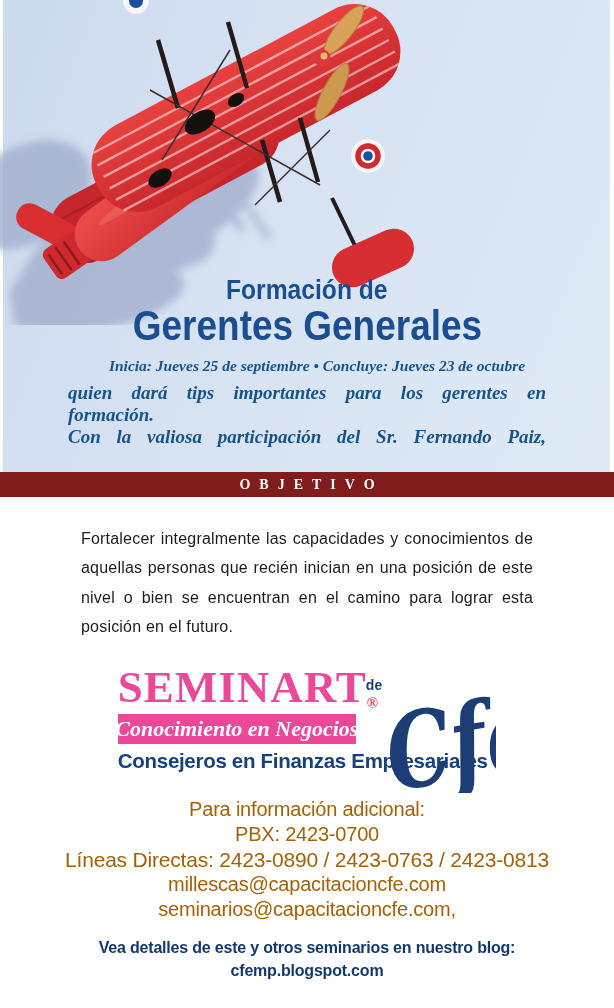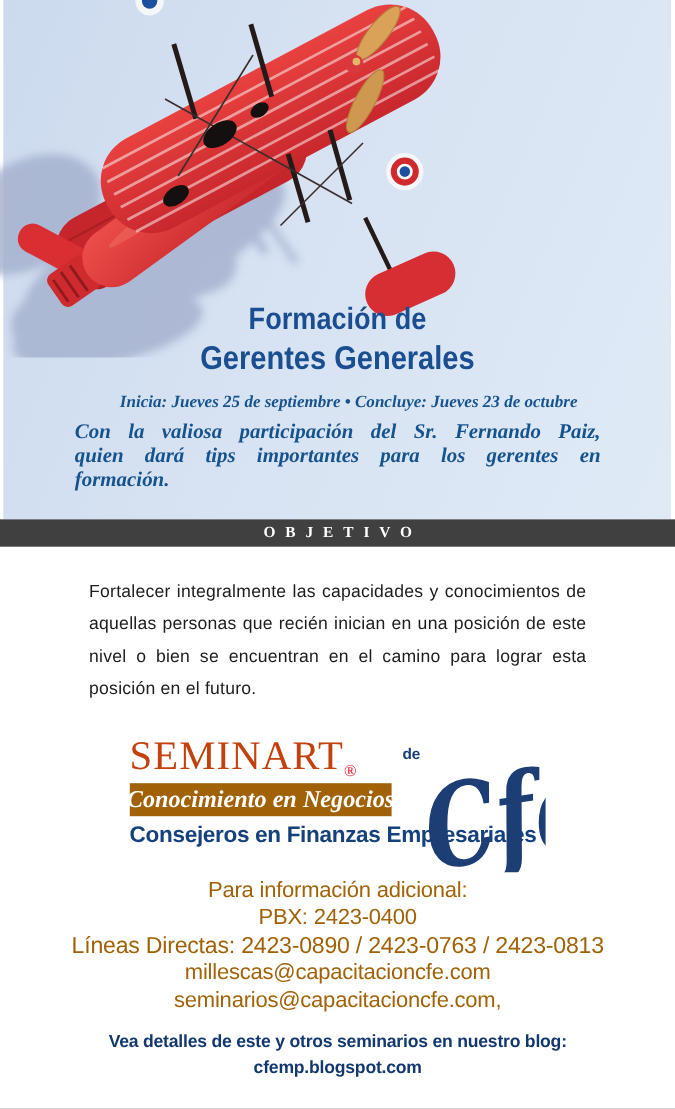--- a/index.html
+++ b/index.html
@@ -16,35 +16,35 @@
   }
   .plane-svg{position:absolute;top:0;left:0;}
   .hero-text{position:relative;padding-top:256px;text-align:center;}
   .programa{
     font-family:"Liberation Serif",serif;
     font-size:37px;line-height:40px;color:#e2121f;
     letter-spacing:7px;padding-left:7px;font-weight:500;
   }
   .cond{display:inline-block;transform:scaleX(0.88);transform-origin:50% 50%;white-space:nowrap;}
   .subtitle{font-weight:bold;font-size:28px;line-height:31px;color:#1a4e90;margin-top:18px;}
-  .title{font-weight:bold;font-size:30px;line-height:42px;color:#1a4e90;text-align:center;}
+  .title{font-weight:bold;font-size:42px;line-height:42px;color:#1a4e90;text-align:center;}
   .dates{
     font-family:"Liberation Serif",serif;font-style:italic;font-weight:600;
     font-size:15.5px;line-height:18px;color:#16538d;margin-top:10px;padding-left:20px;
   }
   .participation{
     width:478px;margin:7px auto 0;
     font-family:"Liberation Serif",serif;font-style:italic;font-weight:bold;
     font-size:19px;line-height:22px;color:#16538d;
     word-spacing:0.32em;
   }
   .participation div{text-align:justify;text-align-last:justify;}
   
   .objetivo-bar{
-    width:614px;height:25px;background:#404040;
+    width:614px;height:25px;background:#7f1d1d;
     display:flex;align-items:center;justify-content:center;
   }
   .objetivo-bar span{
     font-family:"Liberation Serif",serif;font-weight:bold;
     color:#ffffff;font-size:14px;letter-spacing:9px;padding-left:9px;
   }
   
   .objective-text{
     width:452px;margin:27px auto 0;
     font-size:16px;line-height:29.3px;color:#1c1c1c;
@@ -52,26 +52,26 @@
     letter-spacing:0.2px;
   }
   
   .logo{
     width:614px;margin-top:14px;height:138px;
     display:flex;justify-content:center;align-items:flex-start;
   }
   .logo-left{width:238px;padding-top:10px;}
   .brand-row{white-space:nowrap;}
   .brand{
-    font-family:"Liberation Serif",serif;font-size:37px;line-height:45px;
-    color:#c2410c;letter-spacing:1px;font-weight:400;
+    font-family:"Liberation Serif",serif;font-size:45px;line-height:45px;
+    color:#ec4899;letter-spacing:1px;font-weight:700;
   }
   .reg{font-family:"Liberation Serif",serif;color:#e3101c;font-size:15px;vertical-align:-6px;}
   .tag-banner{
-    margin-top:2px;background:#a16207;height:30px;
+    margin-top:2px;background:#ec4899;height:30px;
     display:flex;align-items:center;justify-content:center;
   }
   .tag-banner span{
     font-family:"Liberation Serif",serif;font-style:italic;font-weight:600;
     color:#ffffff;font-size:22px;white-space:nowrap;
   }
   .descriptor{
     margin-top:5px;font-weight:bold;font-size:20.5px;color:#15417c;
     white-space:nowrap;letter-spacing:-0.3px;
   }
@@ -200,22 +200,22 @@
         <circle cx="322" cy="58" r="8.5" fill="#d8393c"></circle>
         <circle cx="324" cy="56" r="3.5" fill="#e8b469"></circle>
       </g>
     </svg>
 
     <div class="hero-text">
       <div class="subtitle"><span class="cond">Formación de</span></div>
       <div class="title"><span class="cond">Gerentes Generales</span></div>
       <div class="dates">Inicia: Jueves 25 de septiembre • Concluye: Jueves 23 de octubre</div>
       <div class="participation">
+        <div>quien dará tips importantes para los gerentes en formación.</div>
         <div>Con la valiosa participación del Sr. Fernando Paiz,</div>
-        <div>quien dará tips importantes para los gerentes en formación.</div>
       </div>
     </div>
   </header>
 
   <div class="objetivo-bar">
     <span>OBJETIVO</span>
   </div>
 
   <main>
 
@@ -236,21 +236,21 @@
         <svg class="cfe-svg" width="118" height="138" viewBox="0 0 118 138" aria-hidden="true">
           <g transform="rotate(-9 59 69)">
             <text x="6" y="128" transform="scale(0.78 1)">Cfe</text>
           </g>
         </svg>
       </div>
     </div>
 
     <div class="contact">
       <div class="c-line">Para información adicional:</div>
-      <div class="c-line">PBX: 2423-0400</div>
+      <div class="c-line">PBX: 2423-0700</div>
       <div class="c-line c-wide">Líneas Directas: 2423-0890 / 2423-0763 / 2423-0813</div>
       <div class="c-line">millescas@capacitacioncfe.com</div>
       <div class="c-line">seminarios@capacitacioncfe.com,</div>
     </div>
 
     <div class="blog">
       <div>Vea detalles de este y otros seminarios en nuestro blog:</div>
       <div>cfemp.blogspot.com</div>
     </div>
 

